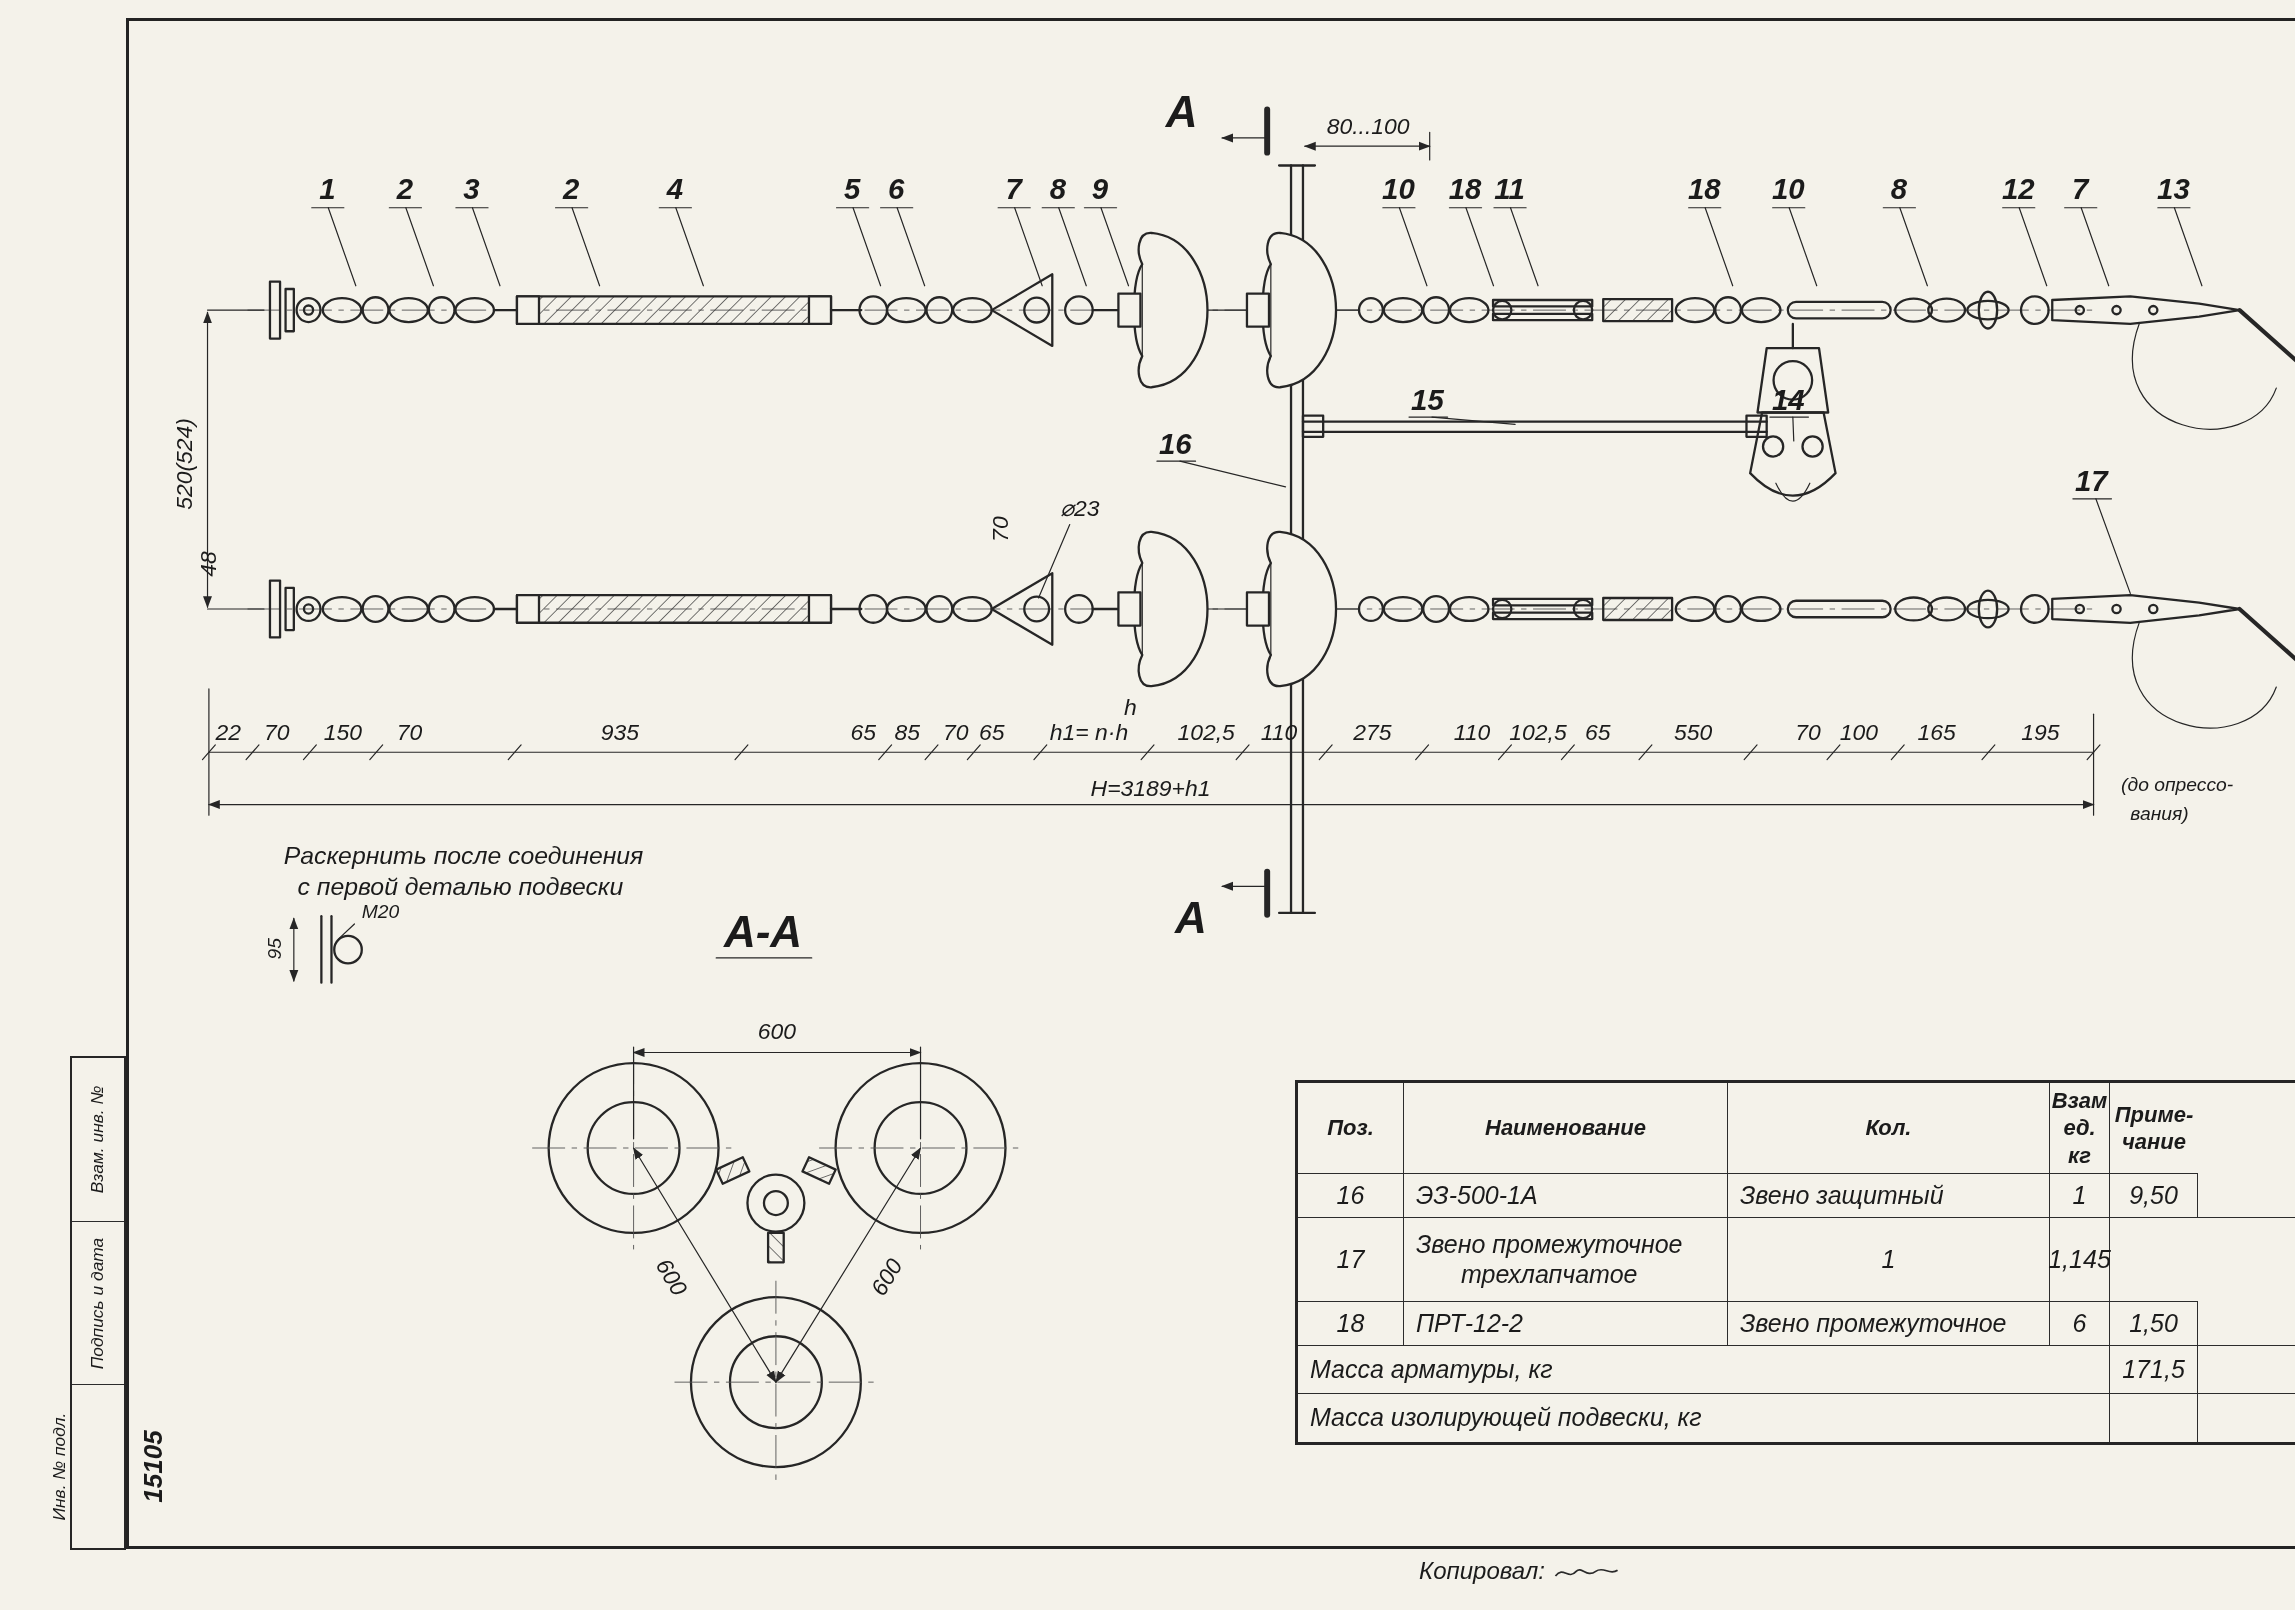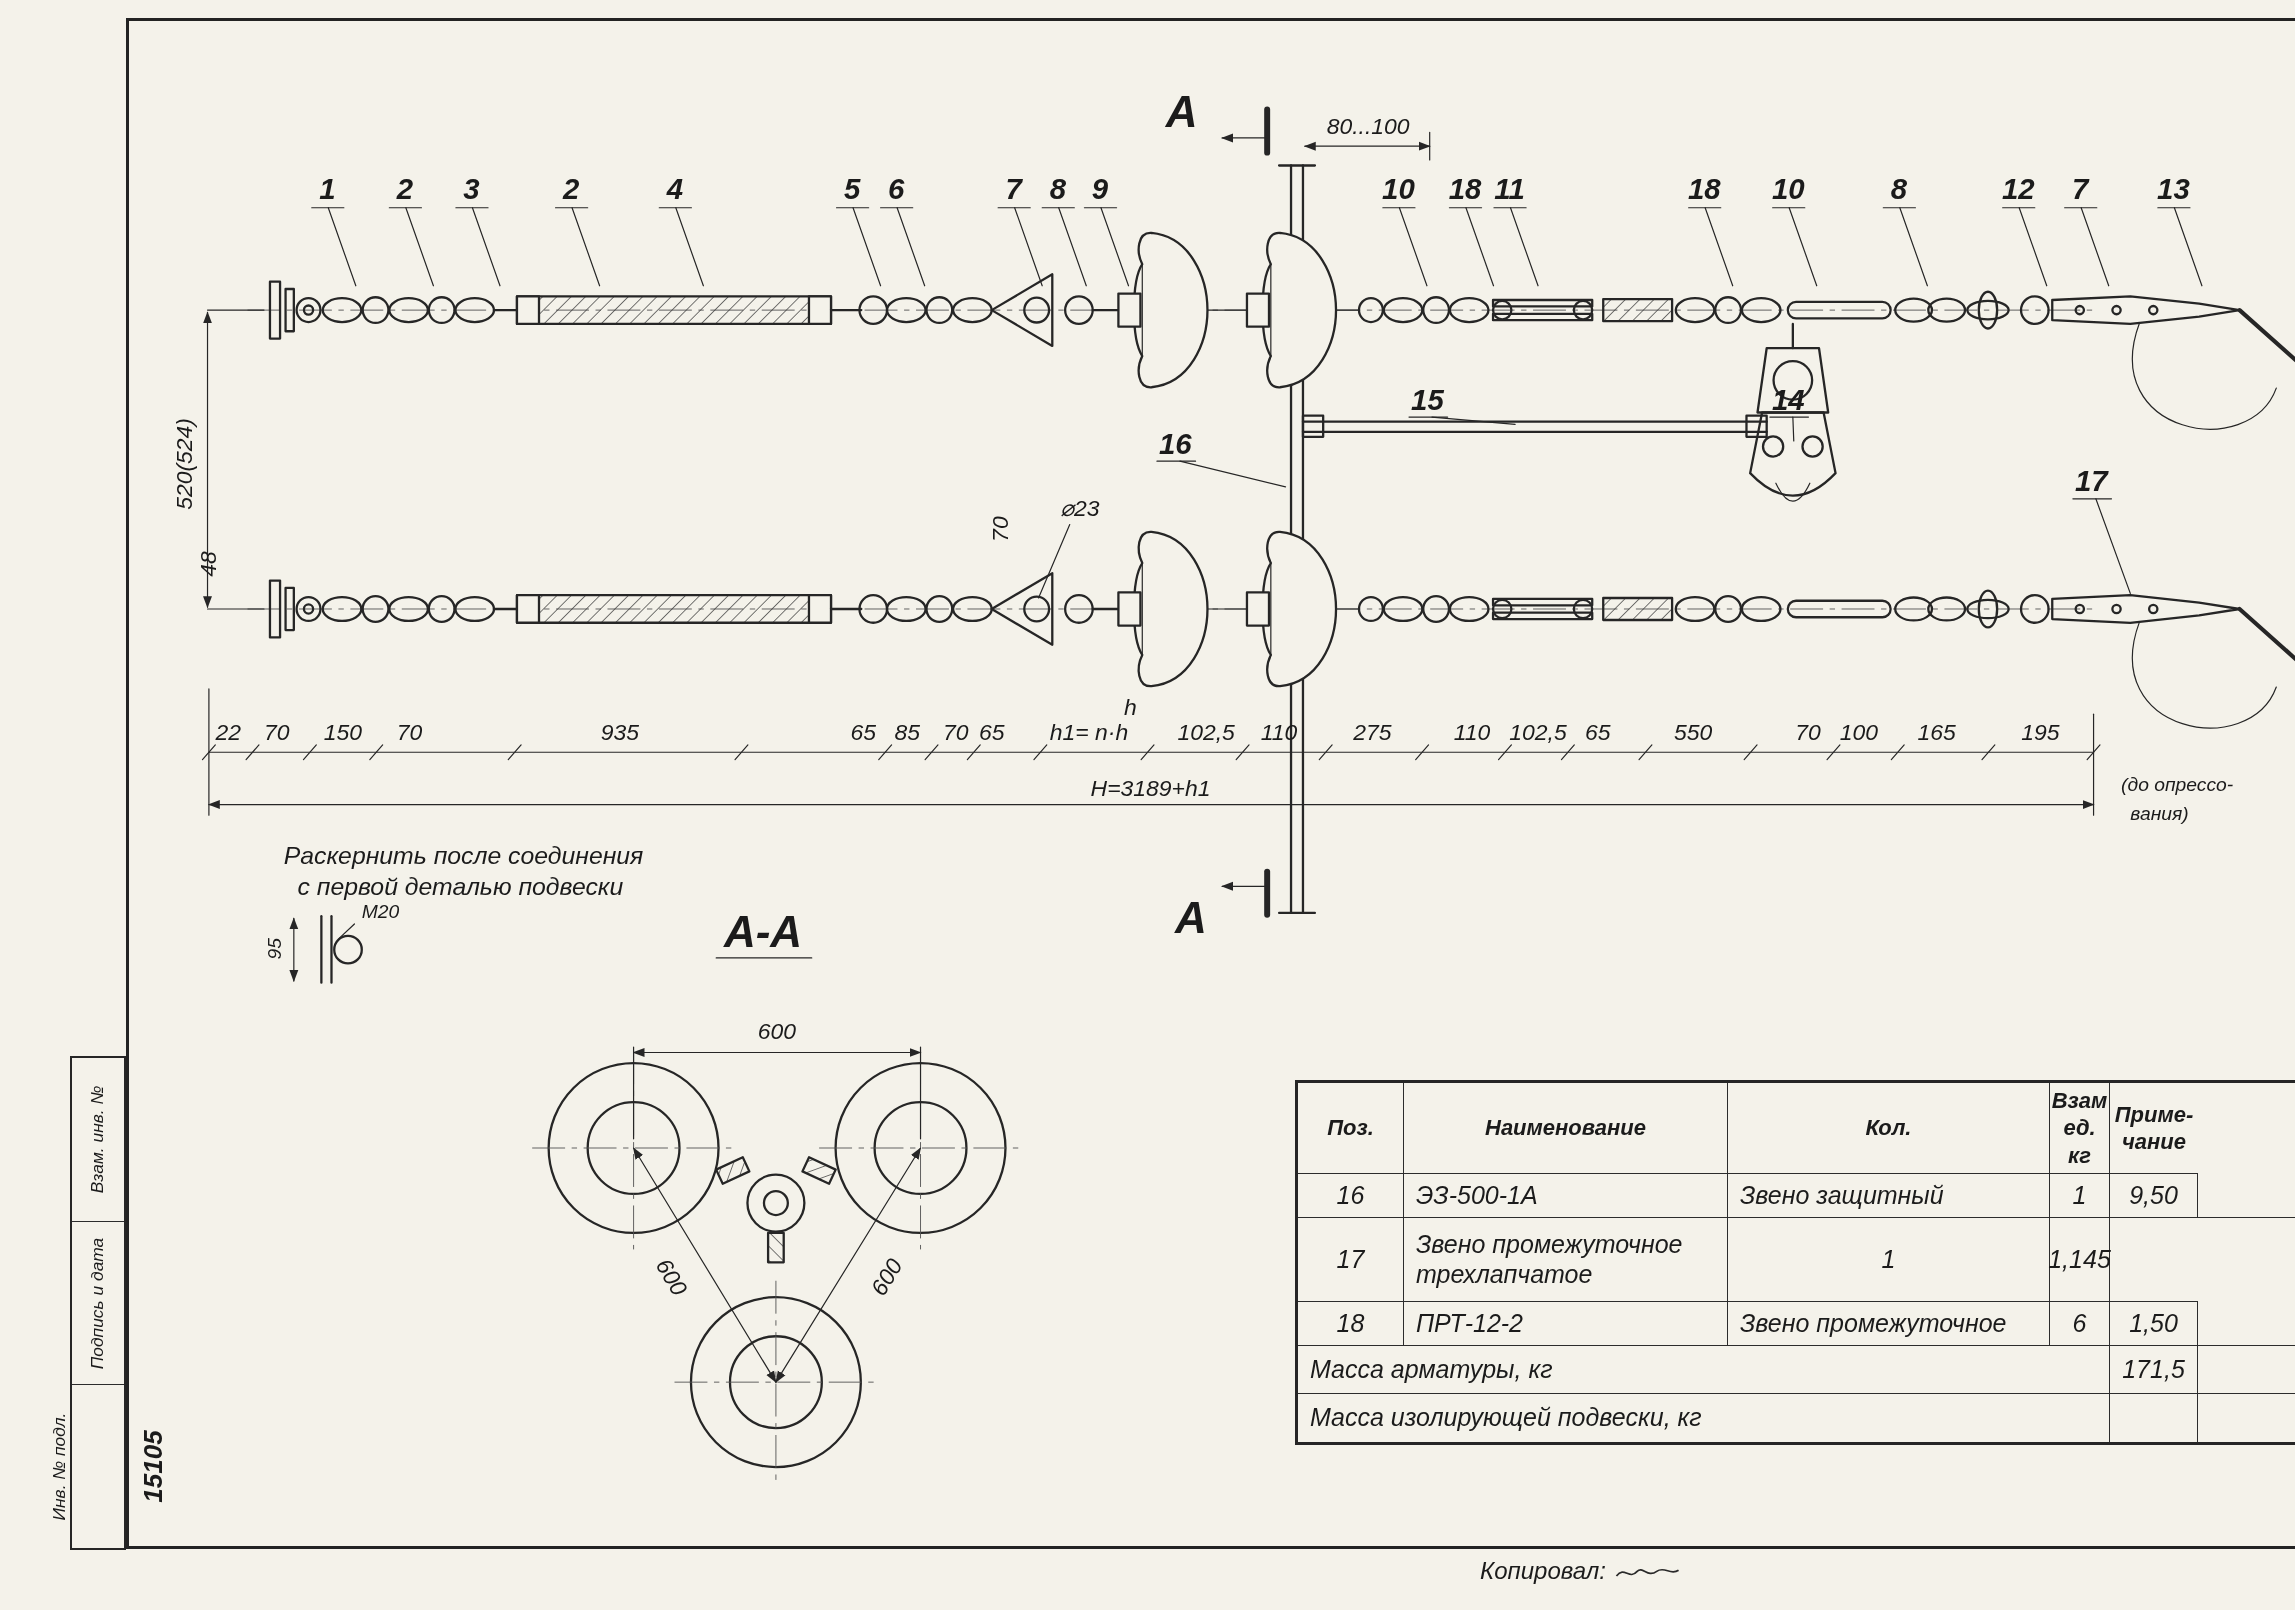--- a/index.html
+++ b/index.html
@@ -21,21 +21,21 @@
   .t-note{font:italic 54px "Liberation Sans",sans-serif}
   .t-small{font:italic 42px "Liberation Sans",sans-serif}
 
   
   .spec{position:absolute;border:3.2px solid #262626;background:rgba(244,242,234,.9)}
   .srow{display:grid;grid-template-columns:var(--cols)}
   .scell{border-right:1.4px solid #2c2c2c;border-bottom:1.4px solid #2c2c2c;
     font:italic 25px/1.18 "Liberation Sans",sans-serif;display:flex;align-items:center;
     justify-content:center;text-align:center;white-space:pre-line;padding:2.8px 5.5px;min-height:44px}
   .scell:last-child{border-right:none}
-  .scell.left{justify-content:flex-start;text-align:left;padding-left:12px}
+  .scell.left{justify-content:flex-start;text-align:center;padding-left:12px}
   .srow.header .scell{font:italic 700 22px/1.25 "Liberation Sans",sans-serif;min-height:91px}
   .srow.tall .scell{min-height:84px}
   .srow.foot .scell{min-height:48px}
   .srow:last-child .scell{border-bottom:none}
 
   
   .stamp{position:absolute;left:70px;top:1056px;width:56px;height:494px;border:2.3px solid #262626;display:flex;flex-direction:column}
   .stamp-cell{flex:1;border-bottom:1.8px solid #2c2c2c;display:flex;align-items:center;justify-content:center;gap:2.8px}
   .stamp-cell:last-child{border-bottom:none}
   .stamp-cell span{transform:rotate(-90deg);white-space:nowrap;font:italic 17.4px "Liberation Sans",sans-serif}
@@ -389,21 +389,21 @@
       </div>
     <div class="stamp-cell">
         <span>Подпись и дата</span>
       </div>
     <div class="stamp-cell">
       <span>Инв. № подл.</span>
       <span class="inv">15105</span>
     </div>
   </div>
 
-  <div class="annot" style="left:1480px;top:1557px;">
+  <div class="annot" style="left:1419px;top:1557px;">
     <span>Копировал:</span>
     <svg viewBox="0 0 120 40" width="69" height="23" style="vertical-align:middle">
         <path d="M6,26 C20,8 28,34 42,18 C52,8 60,30 76,18 C90,8 100,26 114,16" fill="none" stroke="#2a2a2a" stroke-width="3"></path>
       </svg>
   </div>
 
 </div>
 
 
 </body></html>

